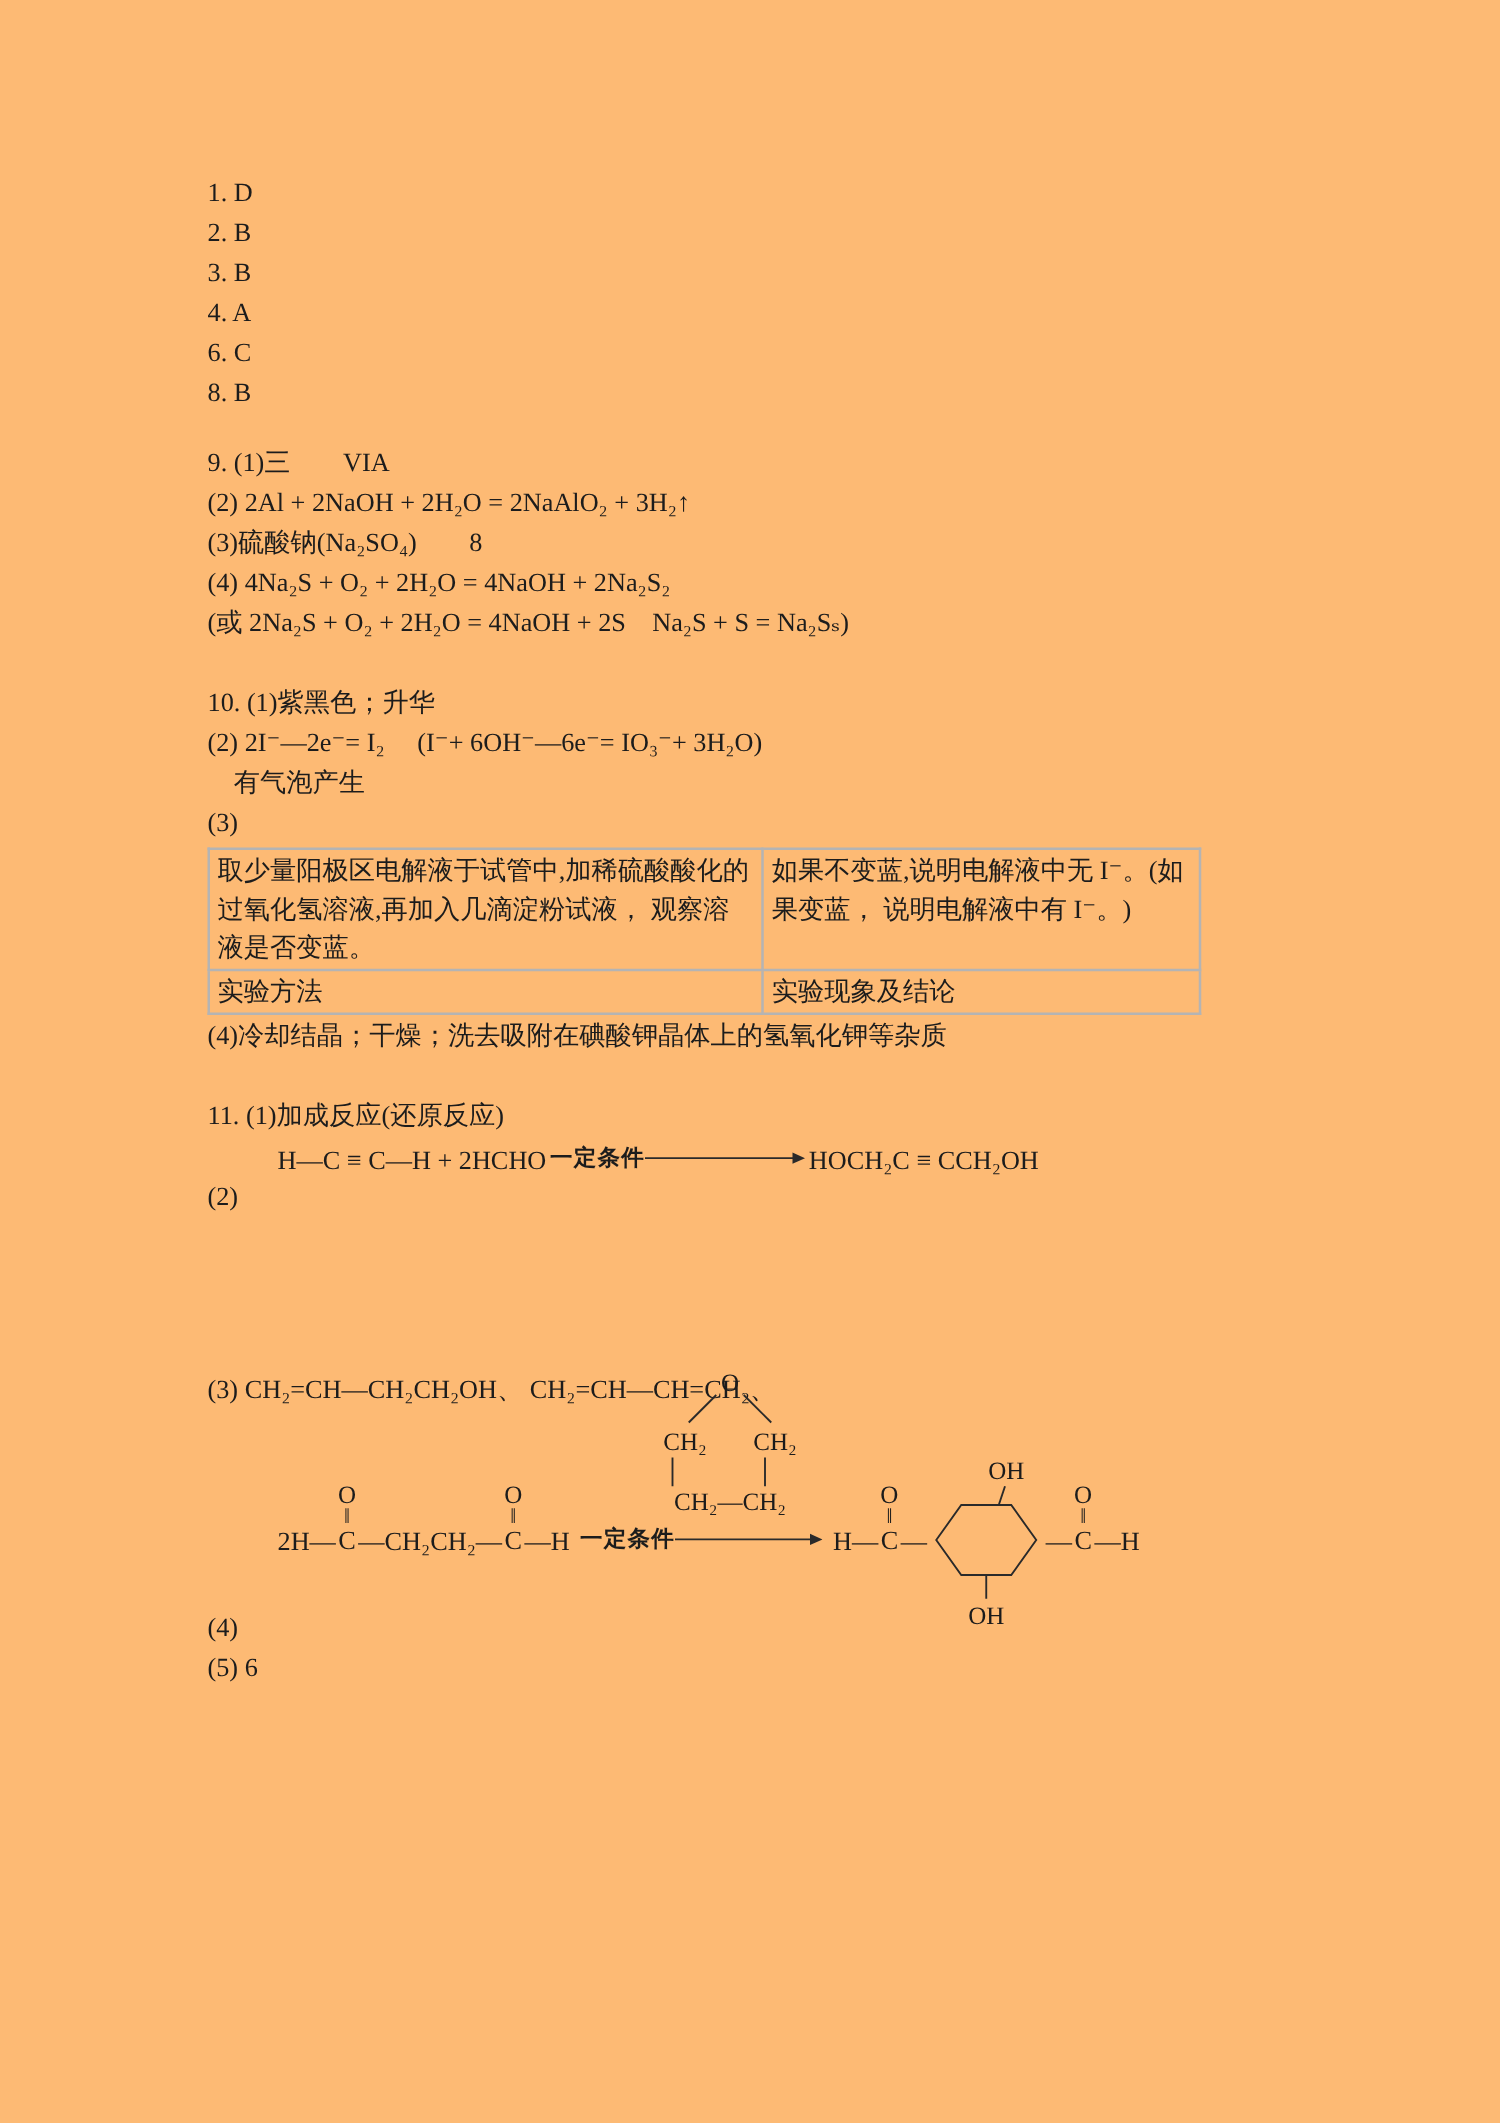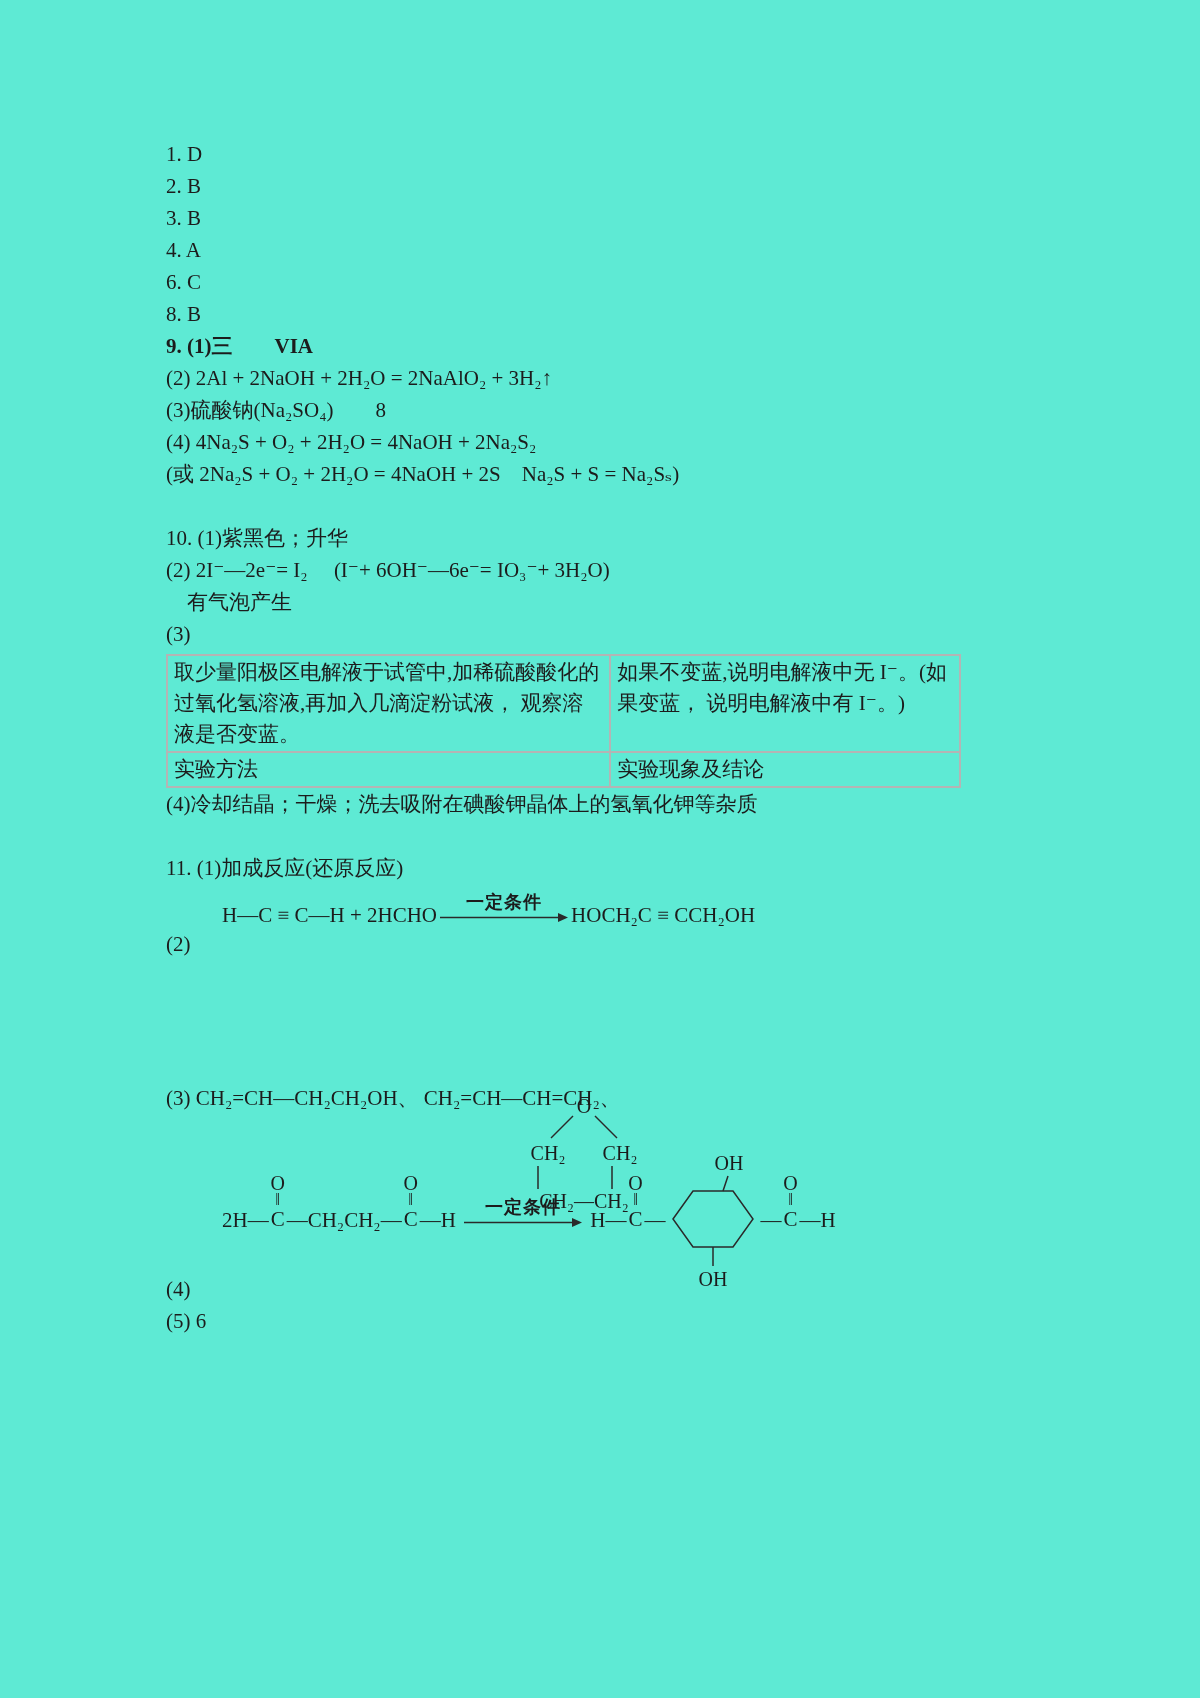--- a/index.html
+++ b/index.html
@@ -1,27 +1,27 @@
 <!DOCTYPE html>
 <html><head>
 <meta charset="utf-8">
 <style>
   html,body {margin:0; padding:0; background:#ffffff;}
   .page {
     position:relative;
     width:1200px; height:1698px;
-    background:#5eead4;
+    background:#fdba74;
     font-family:"Liberation Serif","DejaVu Serif",serif;
     color:#1c1c1c;
     overflow:hidden;
   }
   .content {padding:138px 0 0 166px;}
   .line {white-space:pre; font-size:21px; line-height:32px; height:32px;}
   .blank {height:32px;}
-  .first-of-block {margin-top:0;font-weight:bold;}
+  .first-of-block {margin-top:24px;}
 
   
   .ans-table {
     border-collapse:collapse;
     table-layout:fixed;
     width:795px;
     margin-top:4px;
     border:2px solid #a9a9a9;
   }
   .ans-table th, .ans-table td {
@@ -38,21 +38,21 @@
 
   
   .rxn {
     display:flex; align-items:flex-end;
     font-size:21px; margin-left:56px;
     white-space:pre;
   }
   .rxn1 {margin-top:8px;}
   .rxn2 {margin-top:30px;}
   .arrowblock {
-    display:inline-flex; flex-direction:column; align-items:center;
+    display:inline-flex; flex-direction:row; align-items:center;
     margin:0 3px 5px 3px;
   }
   .cond {font-size:18px; font-weight:bold; line-height:20px; letter-spacing:1px;}
   .catom {
     display:inline-flex; flex-direction:column; align-items:center;
     width:18px;
   }
   .catom .o {font-size:20px; line-height:20px;}
   .catom .db {font-size:17px; line-height:13px;}
   .catom .c {font-size:21px; line-height:27px;}

